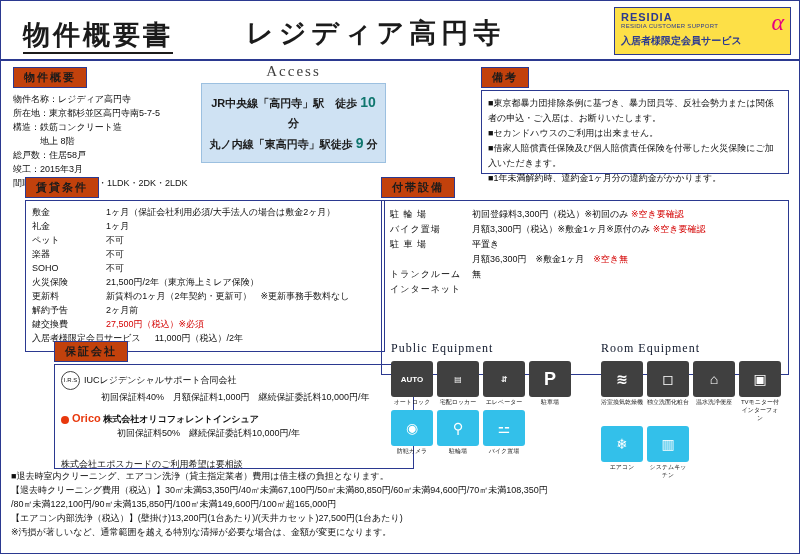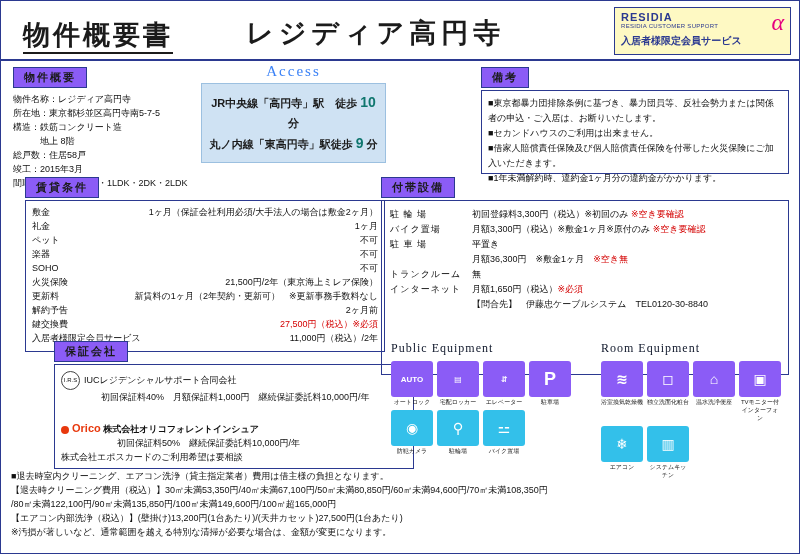--- a/index.html
+++ b/index.html
@@ -17,54 +17,54 @@
     position:absolute;left:22px;top:16px;
     font-size:27px;font-weight:bold;letter-spacing:3px;color:#1b1b1b;
   }
   .hdr-title .u{border-bottom:2px solid #1b1b1b;padding-bottom:2px;}
   .hdr-sub{
     position:absolute;left:245px;top:14px;
     font-size:27px;font-weight:bold;letter-spacing:5px;color:#1b1b1b;
   }
   .logo{
     position:absolute;right:8px;top:6px;width:175px;height:46px;
-    border:1px solid #2b3990;background:#fef9c3;
+    border:1px solid #2b3990;background:#fde047;
   }
   .logo .l1{position:absolute;left:6px;top:3px;font-size:11px;font-weight:bold;color:#2b3990;letter-spacing:1px;}
   .logo .l2{position:absolute;left:6px;top:15px;font-size:6px;color:#2b3990;letter-spacing:0.3px;}
   .logo .l3{position:absolute;left:6px;top:26px;font-size:10px;font-weight:bold;color:#2b3990;}
   .logo .alpha{position:absolute;right:6px;top:1px;font-size:24px;color:#e5007f;font-family:"Liberation Serif",serif;font-style:italic;}
   
   .tab{
-    display:inline-block;background:#8b5cf6;border:1px solid #2b3990;
+    display:inline-block;background:#c2410c;border:1px solid #2b3990;
     font-size:11px;font-weight:bold;color:#1b1b1b;padding:2px 10px;letter-spacing:2px;
   }
   .sec{position:absolute;}
   
   #bukken{left:12px;top:66px;width:195px;}
   #bukken .rows{margin-top:4px;line-height:14px;font-size:9px;}
   #bukken .rows div{white-space:nowrap;}
   #access{left:200px;top:62px;width:185px;}
   #access .acc-title{
-    font-family:"Liberation Serif",serif;font-size:15px;letter-spacing:2px;color:#3b82f6;text-align:center;
+    font-family:"Liberation Serif",serif;font-size:15px;letter-spacing:2px;color:#404040;text-align:center;
   }
   #access .acc-box{
     margin-top:3px;background:#cfe2f3;border:1px solid #9cc0e0;
     padding:8px 6px;text-align:center;line-height:20px;
     font-size:11px;font-weight:bold;color:#1b1b1b;
   }
   #access .big{color:#0f766e;font-size:14px;}
   #bikou{left:480px;top:66px;width:308px;}
   #bikou .box{border:1px solid #2b3990;margin-top:2px;padding:5px 6px;line-height:15px;font-size:9px;height:84px;box-sizing:border-box;}
   
   #chintai{left:24px;top:176px;width:360px;}
   #chintai .box{border:1px solid #2b3990;margin-top:2px;padding:4px 6px;height:152px;box-sizing:border-box;}
   .kv{display:flex;line-height:14px;font-size:9px;}
   .kv .k{width:74px;flex:none;}
-  .kv .v{flex:1;text-align:right;}
+  .kv .v{flex:1;}
   .red{color:#d40000;}
   
   #hosho{left:12px;top:340px;width:360px;padding-left:41px;}
   #hosho .box{border:1px solid #2b3990;margin-top:2px;padding:6px;height:105px;box-sizing:border-box;font-size:9px;line-height:14px;}
   .irs{display:inline-block;border:1px solid #444;border-radius:50%;width:17px;height:17px;line-height:17px;text-align:center;font-size:6px;vertical-align:middle;margin-right:4px;}
   .orico{color:#e8380d;font-weight:bold;font-size:11px;}
   .bullet-dot{display:inline-block;width:8px;height:8px;border-radius:50%;background:#e8380d;margin-right:3px;vertical-align:middle;}
   
   #fuzoku{left:380px;top:176px;width:408px;}
   #fuzoku .box{border:1px solid #2b3990;margin-top:2px;padding:6px 8px;height:175px;box-sizing:border-box;font-size:9px;line-height:15px;}
@@ -72,21 +72,21 @@
   .fz .k{width:82px;flex:none;letter-spacing:1px;}
   .fz .v{flex:1;}
   
   #pubeq{left:390px;top:340px;width:190px;}
   #roomeq{left:600px;top:340px;width:190px;}
   .eq-title{font-family:"Liberation Serif",serif;font-size:12px;letter-spacing:1px;color:#0f172a;}
   .eq-grid{display:flex;flex-wrap:wrap;gap:4px;margin-top:5px;}
   .eq-item{width:42px;text-align:center;}
   .eq-ico{width:42px;height:36px;border-radius:3px;position:relative;display:flex;align-items:center;justify-content:center;color:#fff;font-size:8px;font-weight:bold;}
   .eq-cap{font-size:6px;margin-top:1px;line-height:8px;color:#1b1b1b;}
-  .cy{background:#8b5cf6;}
+  .cy{background:#404040;}
   .cy2{background:#33c0ea;}
   
   #footer{left:10px;top:468px;width:780px;font-size:9px;line-height:14px;}
   #footer div{white-space:nowrap;}
 </style>
 </head>
 <body>
 
 <div class="page">
 
@@ -182,26 +182,26 @@
     </div>
   </div>
 
   <div class="sec" id="hosho">
     <span class="tab">保証会社</span>
     <div class="box">
       <div>
         <span class="irs">I.R.S</span><span>IUCレジデンシャルサポート合同会社</span>
       </div>
       <div style="margin-left:40px;">初回保証料40%　月額保証料1,000円　継続保証委託料10,000円/年</div>
-      <div style="margin-top:17px;">
+      <div style="margin-top:7px;">
         <span class="bullet-dot"></span><span class="orico">Orico</span>
         <span style="font-weight:bold;">株式会社オリコフォレントインシュア</span>
       </div>
       <div style="margin-left:56px;">初回保証料50%　継続保証委託料10,000円/年</div>
-      <div style="margin-top:0;font-family:Liberation Serif, serif;">株式会社エポスカードのご利用希望は要相談</div>
+      <div style="margin-top:17px;font-family:Liberation Serif, serif;">株式会社エポスカードのご利用希望は要相談</div>
     </div>
   </div>
 
   <div class="sec" id="fuzoku">
     <span class="tab">付帯設備</span>
     <div class="box">
       <div class="fz">
           <div class="k">駐 輪 場</div>
           <div class="v"><span>初回登録料3,300円（税込）※初回のみ</span> <span class="red">※空き要確認</span></div>
         </div>
@@ -216,25 +216,23 @@
       <div class="fz">
           <div class="k"></div>
           <div class="v"><span>月額36,300円　※敷金1ヶ月　</span><span class="red">※空き無</span></div>
         </div>
       <div class="fz">
           <div class="k">トランクルーム</div>
           <div class="v">無</div>
         </div>
       <div class="fz">
           <div class="k">インターネット</div>
-          <div class="v"><span>月額1,650円（税込）</span><span class="red">※必須</span></div>
         </div>
       <div class="fz">
           <div class="k"></div>
-          <div class="v">【問合先】　伊藤忠ケーブルシステム　TEL0120-30-8840</div>
         </div>
     </div>
   </div>
 
   <div class="sec" id="pubeq">
     <div class="eq-title">Public Equipment</div>
     <div class="eq-grid">
       <div class="eq-item">
           <div class="eq-ico cy">AUTO</div>
           <div class="eq-cap">オートロック</div>

